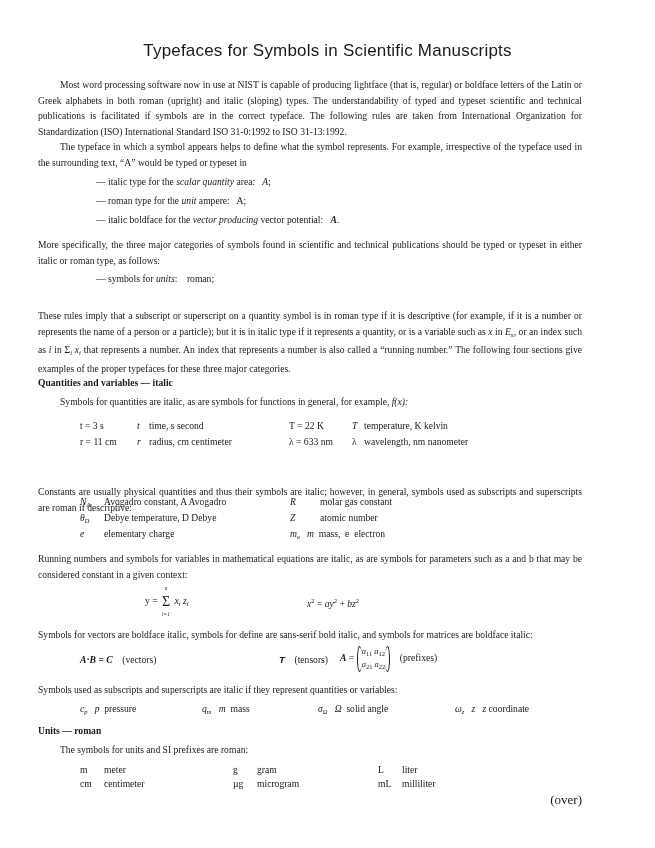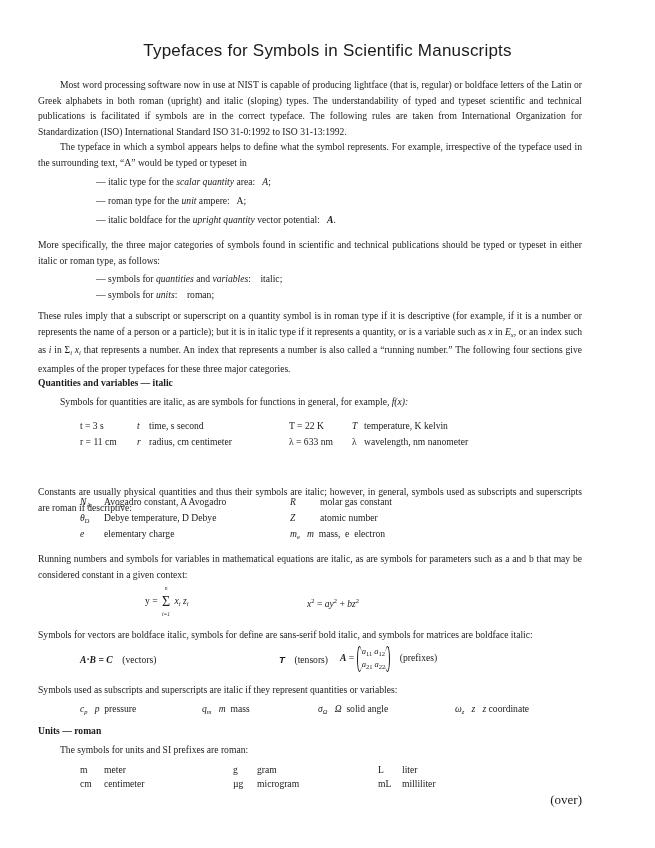--- a/index.html
+++ b/index.html
@@ -46,30 +46,27 @@
 <div class="para indent" style="top:139px;">The typeface in which a symbol appears helps to define what the symbol represents. For example, irrespective of the typeface used in the surrounding text, “A” would be typed or typeset in</div>
 
 <div class="bullets" style="top:174px;">
   <div>
     <span>— italic type for the </span><i>scalar quantity</i><span> area:</span>&nbsp;&nbsp; <i>A</i><span>;</span>
   </div>
   <div>
     <span>— roman type for the </span><i>unit</i><span> ampere:</span>&nbsp;&nbsp; <span>A</span><span>;</span>
   </div>
   <div>
-    <span>— italic boldface for the </span><i>upright quantity</i><span> vector potential:</span>&nbsp;&nbsp; <b><i>A</i></b><span>.</span>
+    <span>— italic boldface for the </span><i>vector producing</i><span> vector potential:</span>&nbsp;&nbsp; <b><i>A</i></b><span>.</span>
   </div>
 </div>
 
 <div class="para" style="top:237px;">More specifically, the three major categories of symbols found in scientific and technical publications should be typed or typeset in either italic or roman type, as follows:</div>
 
 <div class="bullets bullets2" style="top:271px;">
-  <div>
-    <span>— symbols for </span><i>quantities</i><span> and </span><i>variables</i><span>:</span>&nbsp;&nbsp;&nbsp; <span>italic;</span>
-  </div>
   <div>
     <span>— symbols for </span><i>units</i><span>:</span>&nbsp;&nbsp;&nbsp; <span>roman;</span>
   </div>
 </div>
 
 <div class="para" style="top:308px;">
   <span>These rules imply that a subscript or superscript on a quantity symbol is in roman type if it is descriptive (for example, if it is a number or represents the name of a person or a particle); but it is in italic type if it represents a quantity, or is a variable such as </span><i>x</i> in <i>E</i><span class="sub"><i>x</i></span>, or an index such as <i>i</i> in Σ<span class="sub"><i>i</i></span> <i>x</i><span class="sub"><i>i</i></span><span> that represents a number. An index that represents a number is also called a “running number.” The following four sections give examples of the proper typefaces for these three major categories.</span>
 </div>
 
 <div class="heading" style="top:375px;">Quantities and variables — italic</div>

